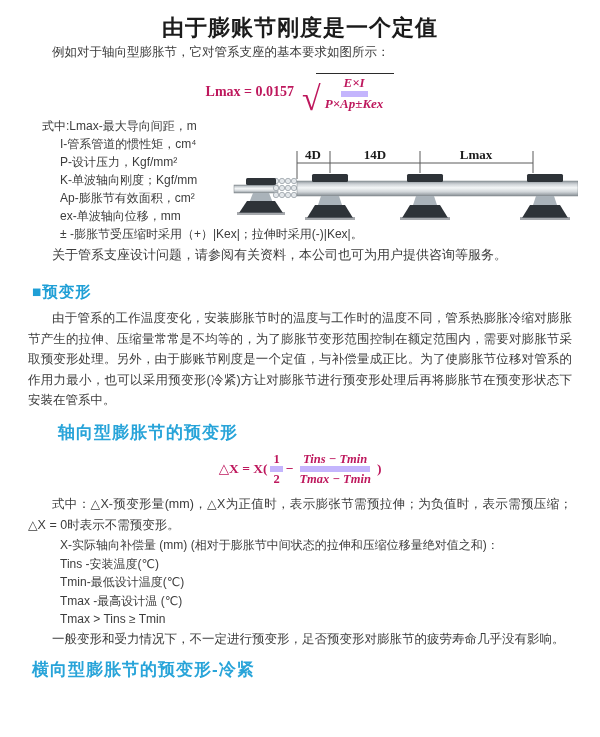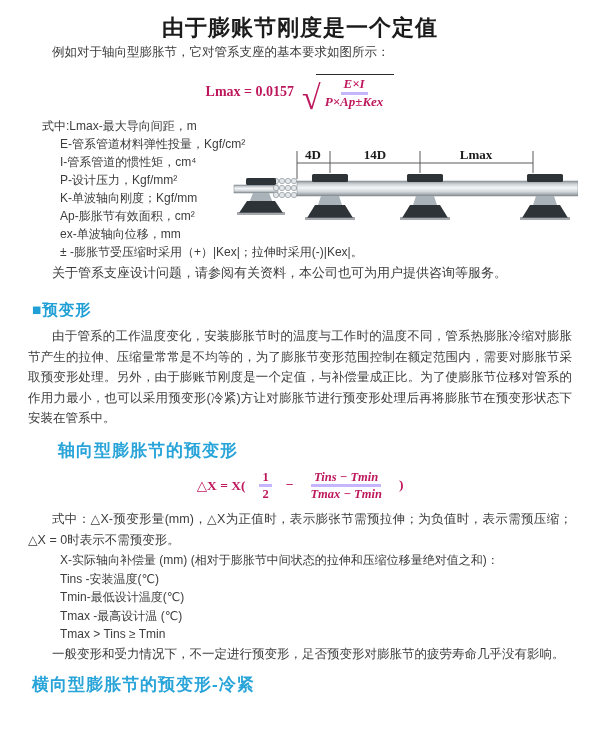--- a/index.html
+++ b/index.html
@@ -23,24 +23,24 @@
   .formula{
     display:flex;justify-content:center;align-items:center;
     font-family:"Liberation Serif","DejaVu Serif",serif;
     color:#be185d;font-weight:bold;font-size:14px;
   }
   .formula1{margin:8px 0 4px 0;height:42px;}
   .sqrt{display:inline-flex;align-items:flex-end;margin-left:8px;}
   .sqrt-glyph{font-size:34px;line-height:30px;font-weight:400;transform:translateY(3px);}
   .rootbox{border-top:1.6px solid #2b2b2b;margin-left:-5px;padding:2px 8px 0 6px;}
   .frac{display:inline-flex;flex-direction:column;align-items:center;line-height:1.15;vertical-align:middle;}
-  .fnum{border-bottom:3px solid #c4b5fd;padding:0 3px;}
+  .fnum{border-bottom:6px solid #c4b5fd;padding:0 3px;}
   .fden{padding:0 3px;}
   .it{font-style:italic;font-weight:bold;}
-  .formula2{margin:4px 0 8px 0;font-size:13.5px;gap:11px;}
+  .formula2{margin:4px 0 8px 0;font-size:13.5px;}
   .formula2 .frac{font-size:12.5px;margin:0 3px;}
   
   .vars-wrap{position:relative;margin-top:4px;}
   .var-line{font-size:12px;line-height:18px;padding-left:32px;white-space:nowrap;}
   .var-line.lead{padding-left:14px;}
   .diagram{position:absolute;top:28px;right:-6px;width:356px;height:88px;}
   .note-par{font-size:13px;line-height:20px;margin:2px 0 0 0;}
   
   .sec-h2{
     color:#1f9fd6;font-size:15.5px;font-weight:bold;letter-spacing:1px;
@@ -69,21 +69,20 @@
         <span class="frac it" style="font-size:13px;">
           <span class="fnum">E×I</span>
           <span class="fden">P×Ap±Kex</span>
         </span>
       </span>
     </span>
   </div>
 
   <div class="vars-wrap">
     <div class="var-line lead">式中:Lmax-最大导向间距，m</div>
-    <div class="var-line">E-管系管道材料弹性投量，Kgf/cm²</div>
     <div class="var-line">I-管系管道的惯性矩，cm⁴</div>
     <div class="var-line">P-设计压力，Kgf/mm²</div>
     <div class="var-line">K-单波轴向刚度；Kgf/mm</div>
     <div class="var-line">Ap-膨胀节有效面积，cm²</div>
     <div class="var-line">ex-单波轴向位移，mm</div>
     <div class="var-line">± -膨胀节受压缩时采用（+）|Kex|；拉伸时采用(-)|Kex|。</div>
 
     <svg class="diagram" viewBox="0 0 356 88" xmlns="http://www.w3.org/2000/svg">
       <defs>
         <linearGradient id="pipeGrad" x1="0" y1="0" x2="0" y2="1">

